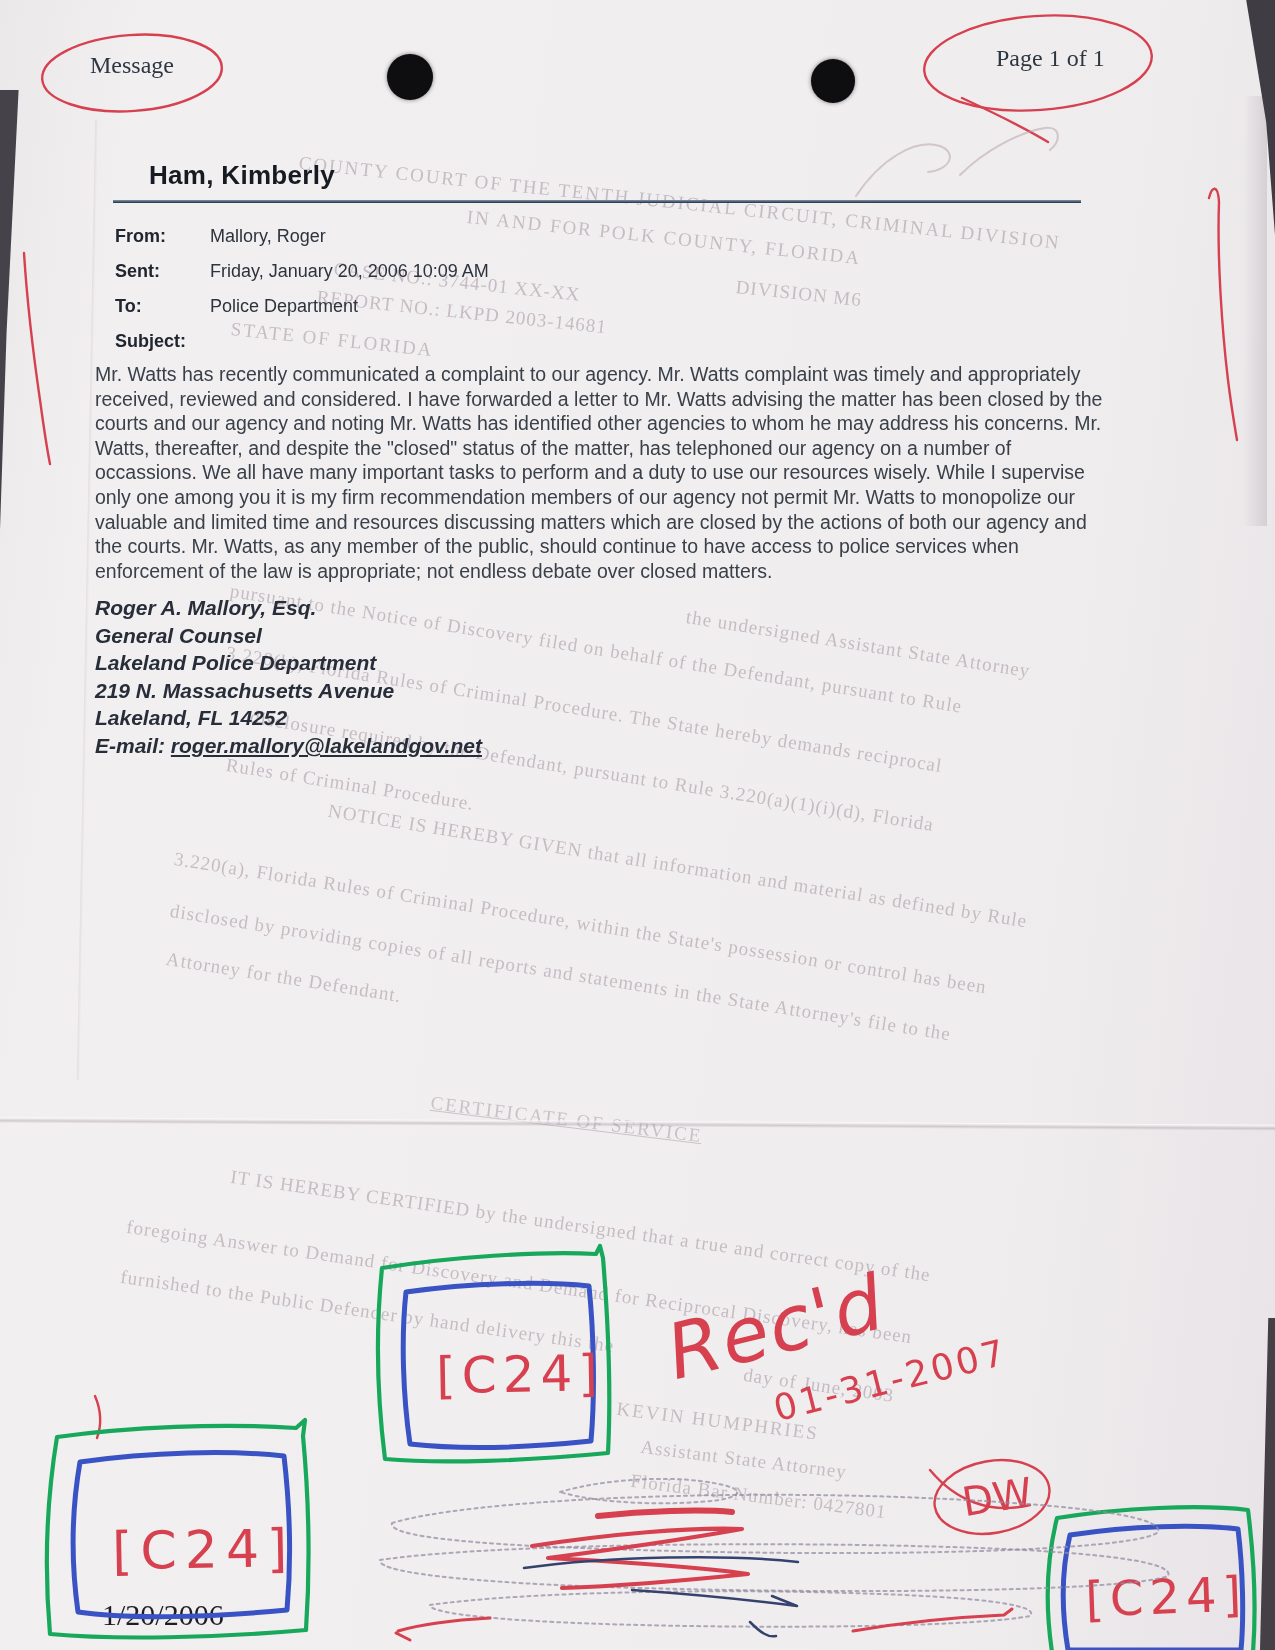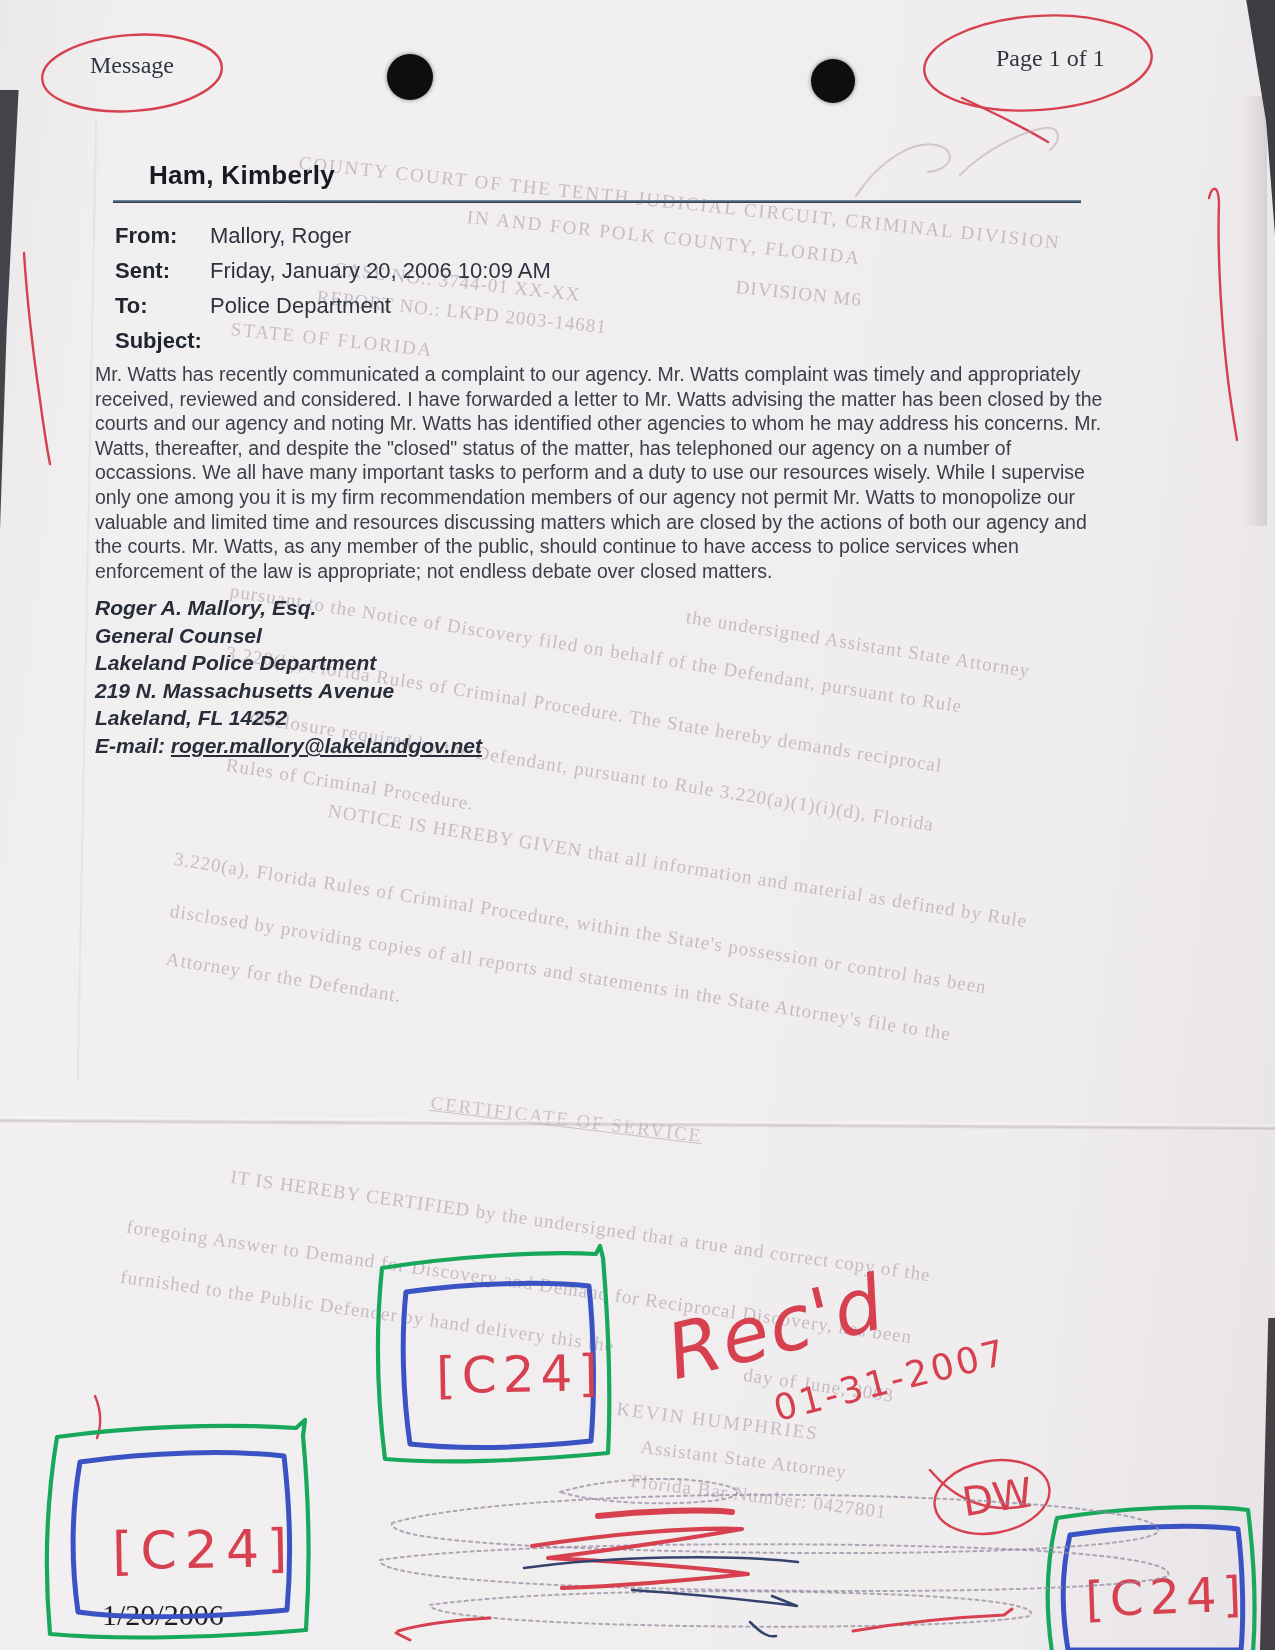--- a/index.html
+++ b/index.html
@@ -34,21 +34,21 @@
   .top-label{position:absolute;left:90px;top:52px;font-size:24px;z-index:20;}
   .page-indicator{position:absolute;left:984px;top:45px;font-size:24px;z-index:20;margin-left:12px;}
   .footer-date{position:absolute;left:102px;top:1598px;font-size:30px;color:#1d1d24;z-index:20;}
   
   .recipient{position:absolute;left:115px;top:160px;font-size:26px;font-weight:bold;
              color:#161b22;z-index:20;letter-spacing:.3px;margin-left:34px;}
   .header-rule{position:absolute;left:113px;top:200px;width:968px;height:3px;z-index:20;
              background:linear-gradient(to bottom,#7d95b0,#23303f);}
   .fields{position:absolute;left:115px;top:221px;z-index:20;}
   .field-row{display:grid;grid-template-columns:95px auto;height:35px;line-height:30px;
-             font-size:22px;color:#2c333d;}
+             font-size:18px;color:#2c333d;}
   .field-label{font-weight:bold;color:#20262f;}
   
   .body-text{position:absolute;left:95px;top:362px;width:1014px;font-size:19.5px;
              line-height:24.6px;color:#394049;z-index:20;}
   
   .signature{position:absolute;left:95px;top:594px;font-size:21px;font-weight:bold;
              font-style:italic;color:#272e3a;line-height:27.6px;z-index:20;}
   .sig-mail a,.sig-mail .addr{color:#272e3a;}
   .addr{text-decoration:underline;}
   

